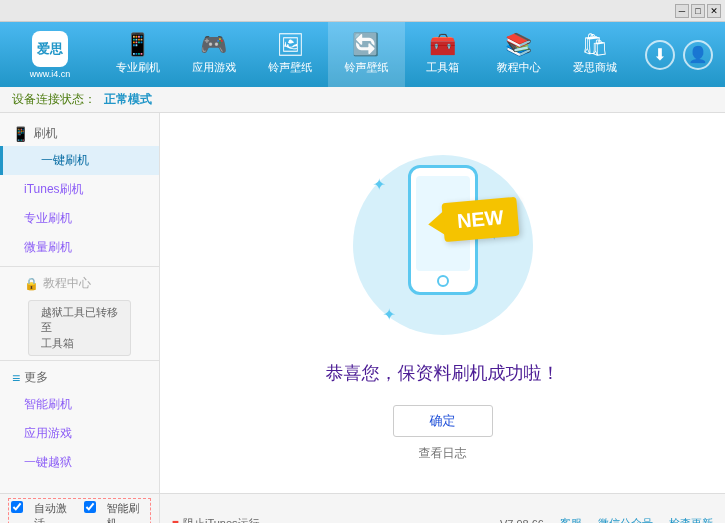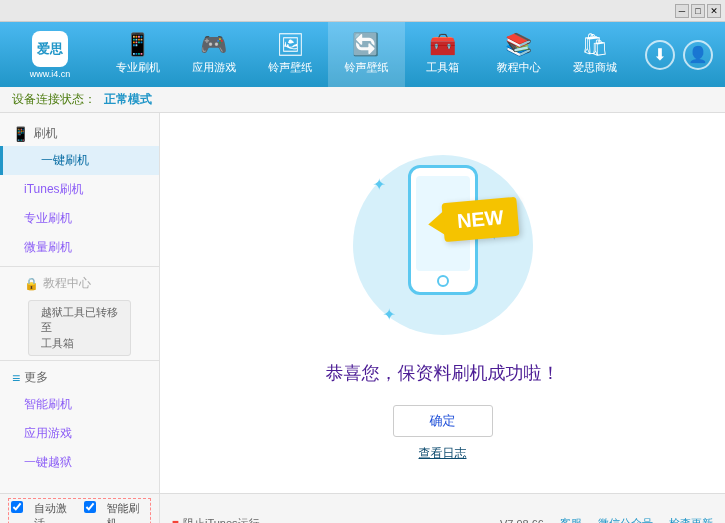--- a/index.html
+++ b/index.html
@@ -250,23 +250,22 @@
       border: 1px solid #ccc;
       background: white;
       border-radius: 3px;
       font-size: 13px;
       color: #1d4ed8;
       cursor: pointer;
       margin-bottom: 8px;
     }
     .again-link {
       font-size: 12px;
-      color: #0c4a6e;
+      color: #737373;
       cursor: pointer;
-      text-decoration: underline;
     }
     .checkbox-item {
       display: flex;
       align-items: flex-start;
       gap: 11px;
       font-size: 11px;
       color: #555;
     }
     .checkbox-item input { width: 12px; height: 12px; }
   </style>

